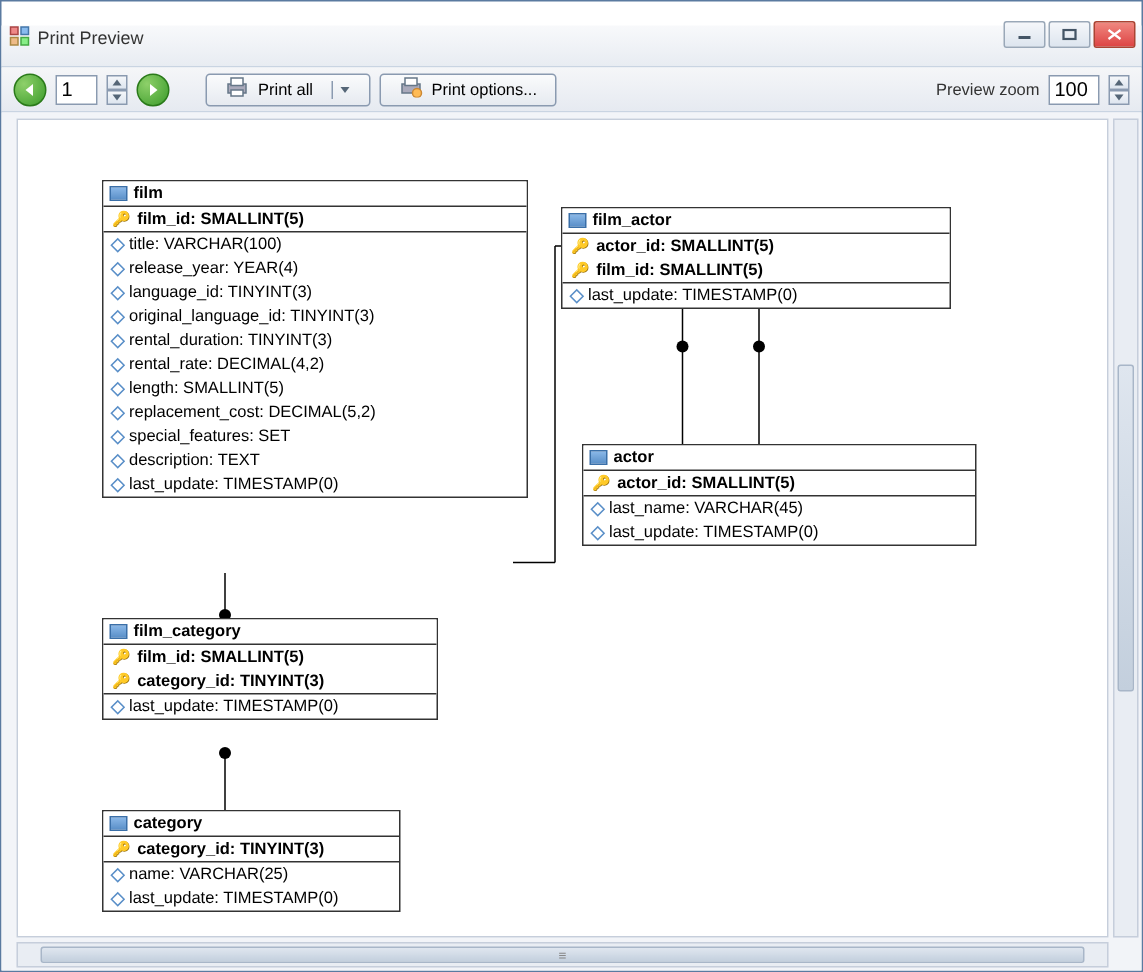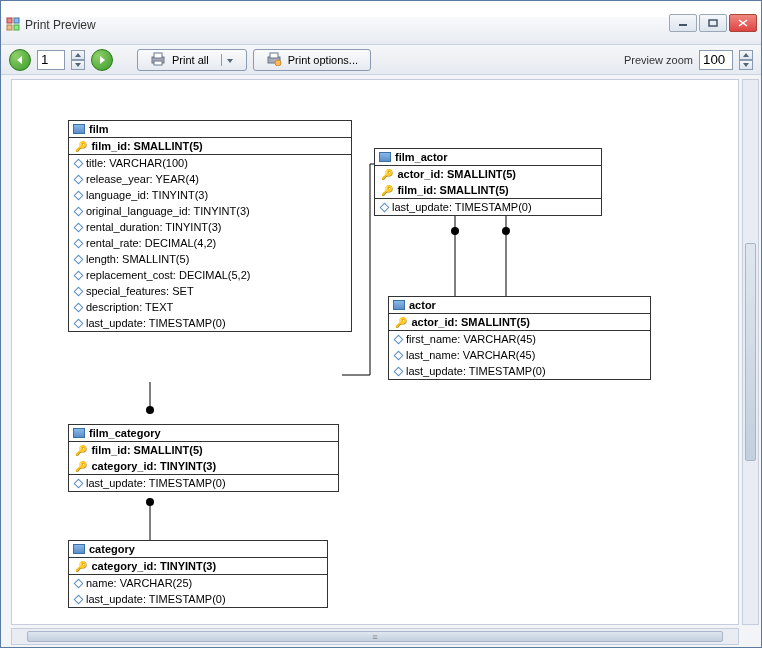--- a/index.html
+++ b/index.html
@@ -213,21 +213,21 @@
               <span class="diamond"></span>
               <span>description: TEXT</span>
             </div>
           <div class="col-row">
               <span class="diamond"></span>
               <span>last_update: TIMESTAMP(0)</span>
             </div>
         </div>
       </div>
 
-      <div class="entity" style="left:362px;top:68px;width:228px">
+      <div class="entity" style="left:362px;top:58px;width:260px">
         <div class="entity-header">
           <span class="table-icon"></span>
           <span>film_actor</span>
         </div>
         <div class="pk-section">
           <div class="col-row">
               <span class="key-icon">🔑</span>
               <b>actor_id: SMALLINT(5)</b>
             </div>
           <div class="col-row">
@@ -250,34 +250,30 @@
         </div>
         <div class="pk-section">
           <div class="col-row">
               <span class="key-icon">🔑</span>
               <b>actor_id: SMALLINT(5)</b>
             </div>
         </div>
         <div>
           <div class="col-row">
               <span class="diamond"></span>
-              <span>first_name: VARCHAR(45)</span>
-            </div>
-          <div class="col-row">
-              <span class="diamond"></span>
               <span>last_name: VARCHAR(45)</span>
             </div>
           <div class="col-row">
               <span class="diamond"></span>
               <span>last_update: TIMESTAMP(0)</span>
             </div>
         </div>
       </div>
 
-      <div class="entity" style="left:56px;top:344px;width:271px">
+      <div class="entity" style="left:56px;top:332px;width:224px">
         <div class="entity-header">
           <span class="table-icon"></span>
           <span>film_category</span>
         </div>
         <div class="pk-section">
           <div class="col-row">
               <span class="key-icon">🔑</span>
               <b>film_id: SMALLINT(5)</b>
             </div>
           <div class="col-row">
@@ -286,21 +282,21 @@
             </div>
         </div>
         <div>
           <div class="col-row">
               <span class="diamond"></span>
               <span>last_update: TIMESTAMP(0)</span>
             </div>
         </div>
       </div>
 
-      <div class="entity" style="left:56px;top:460px;width:260px">
+      <div class="entity" style="left:56px;top:460px;width:199px">
         <div class="entity-header">
           <span class="table-icon"></span>
           <span>category</span>
         </div>
         <div class="pk-section">
           <div class="col-row">
               <span class="key-icon">🔑</span>
               <b>category_id: TINYINT(3)</b>
             </div>
         </div>

